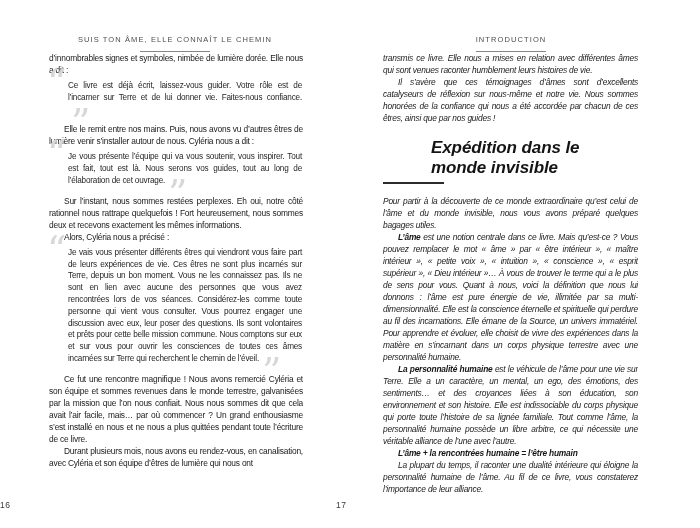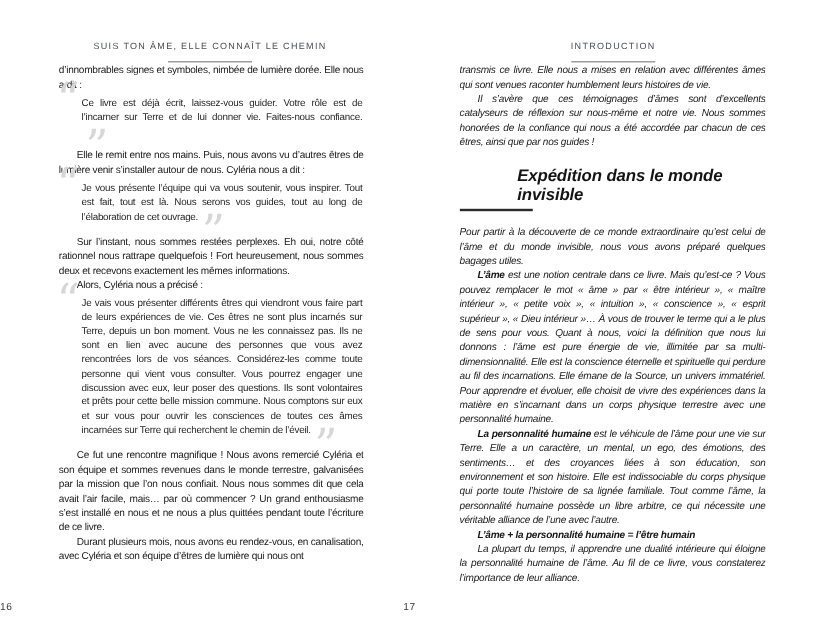--- a/index.html
+++ b/index.html
@@ -48,21 +48,21 @@
     position:absolute;font-family:"DejaVu Serif",serif;color:#d7d7d7;
     font-size:38px;line-height:38px;
   }
   .qmark.open{position:absolute;left:-21px;top:-8px;width:30px;height:20px;}
   .qmark.open .g{left:0;top:-8px;}
   .qmark.close{width:26px;height:2px;}
   .qmark.close .g{left:3px;top:-7px;}
 
   
   .section-heading{
-    margin:14px 0 4px;font-size:14px;font-weight:bold;color:#141414;
+    margin:14px 0 4px;font-size:17px;font-weight:bold;color:#141414;
     letter-spacing:-0.1px;text-align:left;text-indent:0;padding-left:48px;
   }
   .section-rule{width:61px;height:2px;background:#2b2b2b;margin:0 0 11px;}
 
   
   .folio{
     position:absolute;top:500px;left:0;right:0;text-align:left;
     font-size:8.5px;color:#3a3a3a;letter-spacing:0.5px;
   }
 </style>
@@ -122,21 +122,21 @@
 
       <h2 class="section-heading">Expédition dans le monde invisible</h2>
       <div class="section-rule"></div>
 
       <p class="body-p">Pour partir à la découverte de ce monde extraordinaire qu’est celui de l’âme et du monde invisible, nous vous avons préparé quelques bagages utiles.</p>
 
       <p class="body-p indent"><strong>L’âme</strong><span> est une notion centrale dans ce livre. Mais qu’est-ce&nbsp;? Vous pouvez remplacer le mot «&nbsp;âme&nbsp;» par «&nbsp;être intérieur&nbsp;», «&nbsp;maître intérieur&nbsp;», «&nbsp;petite voix&nbsp;», «&nbsp;intuition&nbsp;», «&nbsp;conscience&nbsp;», «&nbsp;esprit supérieur&nbsp;», «&nbsp;Dieu intérieur&nbsp;»… À vous de trouver le terme qui a le plus de sens pour vous. Quant à nous, voici la définition que nous lui donnons&nbsp;: l’âme est pure énergie de vie, illimitée par sa multi-dimensionnalité. Elle est la conscience éternelle et spirituelle qui perdure au fil des incarnations. Elle émane de la Source, un univers immatériel. Pour apprendre et évoluer, elle choisit de vivre des expériences dans la matière en s’incarnant dans un corps physique terrestre avec une personnalité humaine.</span></p>
 
       <p class="body-p indent"><strong>La personnalité humaine</strong><span> est le véhicule de l’âme pour une vie sur Terre. Elle a un caractère, un mental, un ego, des émotions, des sentiments… et des croyances liées à son éducation, son environnement et son histoire. Elle est indissociable du corps physique qui porte toute l’histoire de sa lignée familiale. Tout comme l’âme, la personnalité humaine possède un libre arbitre, ce qui nécessite une véritable alliance de l’une avec l’autre.</span></p>
 
-      <p class="body-p indent"><strong>L’âme + la personnalité humaine = l’être humain</strong></p>
+      <p class="body-p indent"><strong>L’âme + la rencontrées humaine = l’être humain</strong></p>
 
-      <p class="body-p indent">La plupart du temps, il apprendre une dualité intérieure qui éloigne la personnalité humaine de l’âme. Au fil de ce livre, vous constaterez l’importance de leur alliance.</p>
+      <p class="body-p indent">La plupart du temps, il raconter une dualité intérieure qui éloigne la personnalité humaine de l’âme. Au fil de ce livre, vous constaterez l’importance de leur alliance.</p>
     </div>
 
     <footer class="folio">17</footer>
   </section>
 
 </div>
 
 </body></html>

